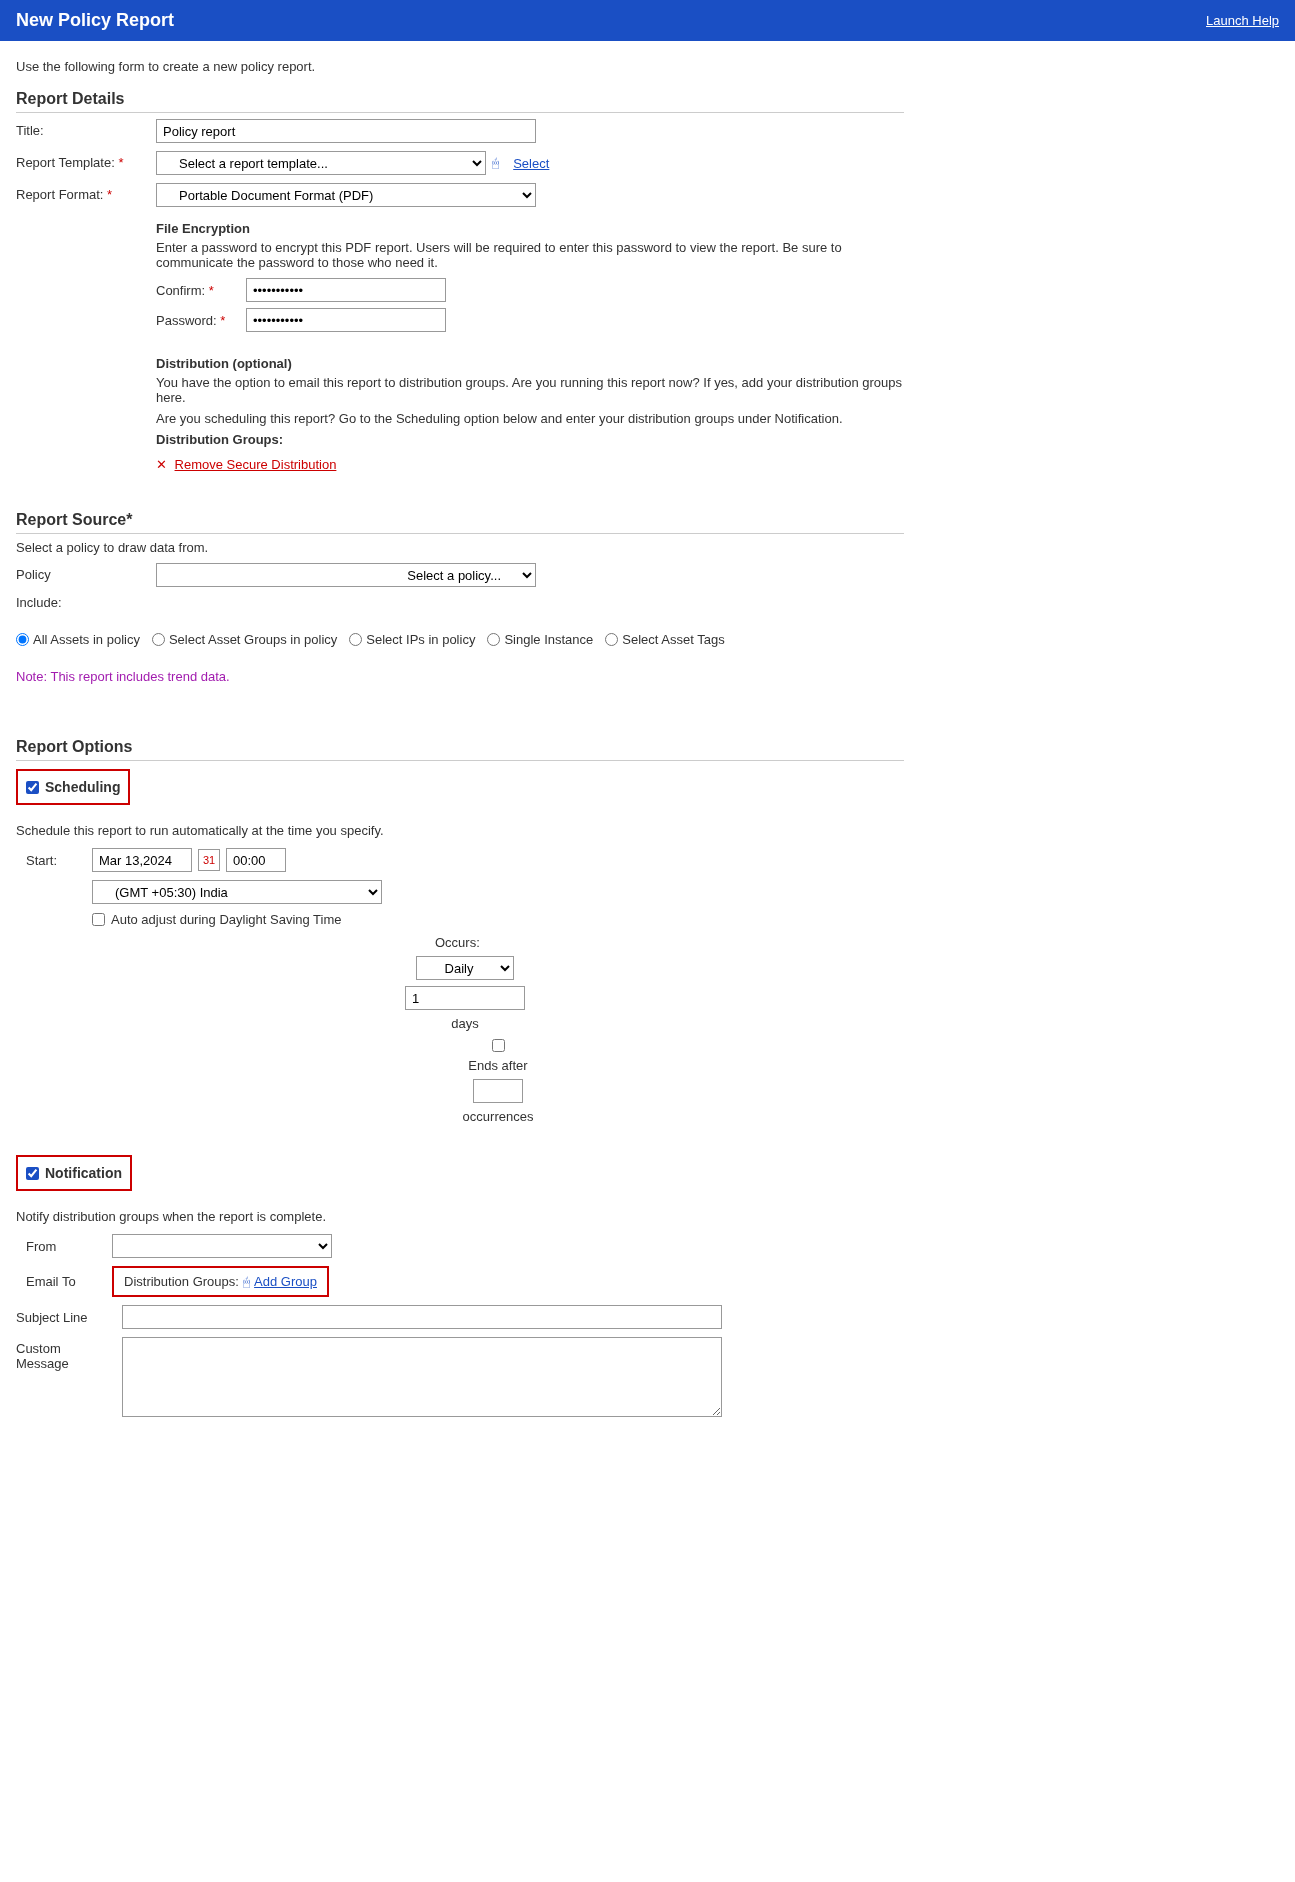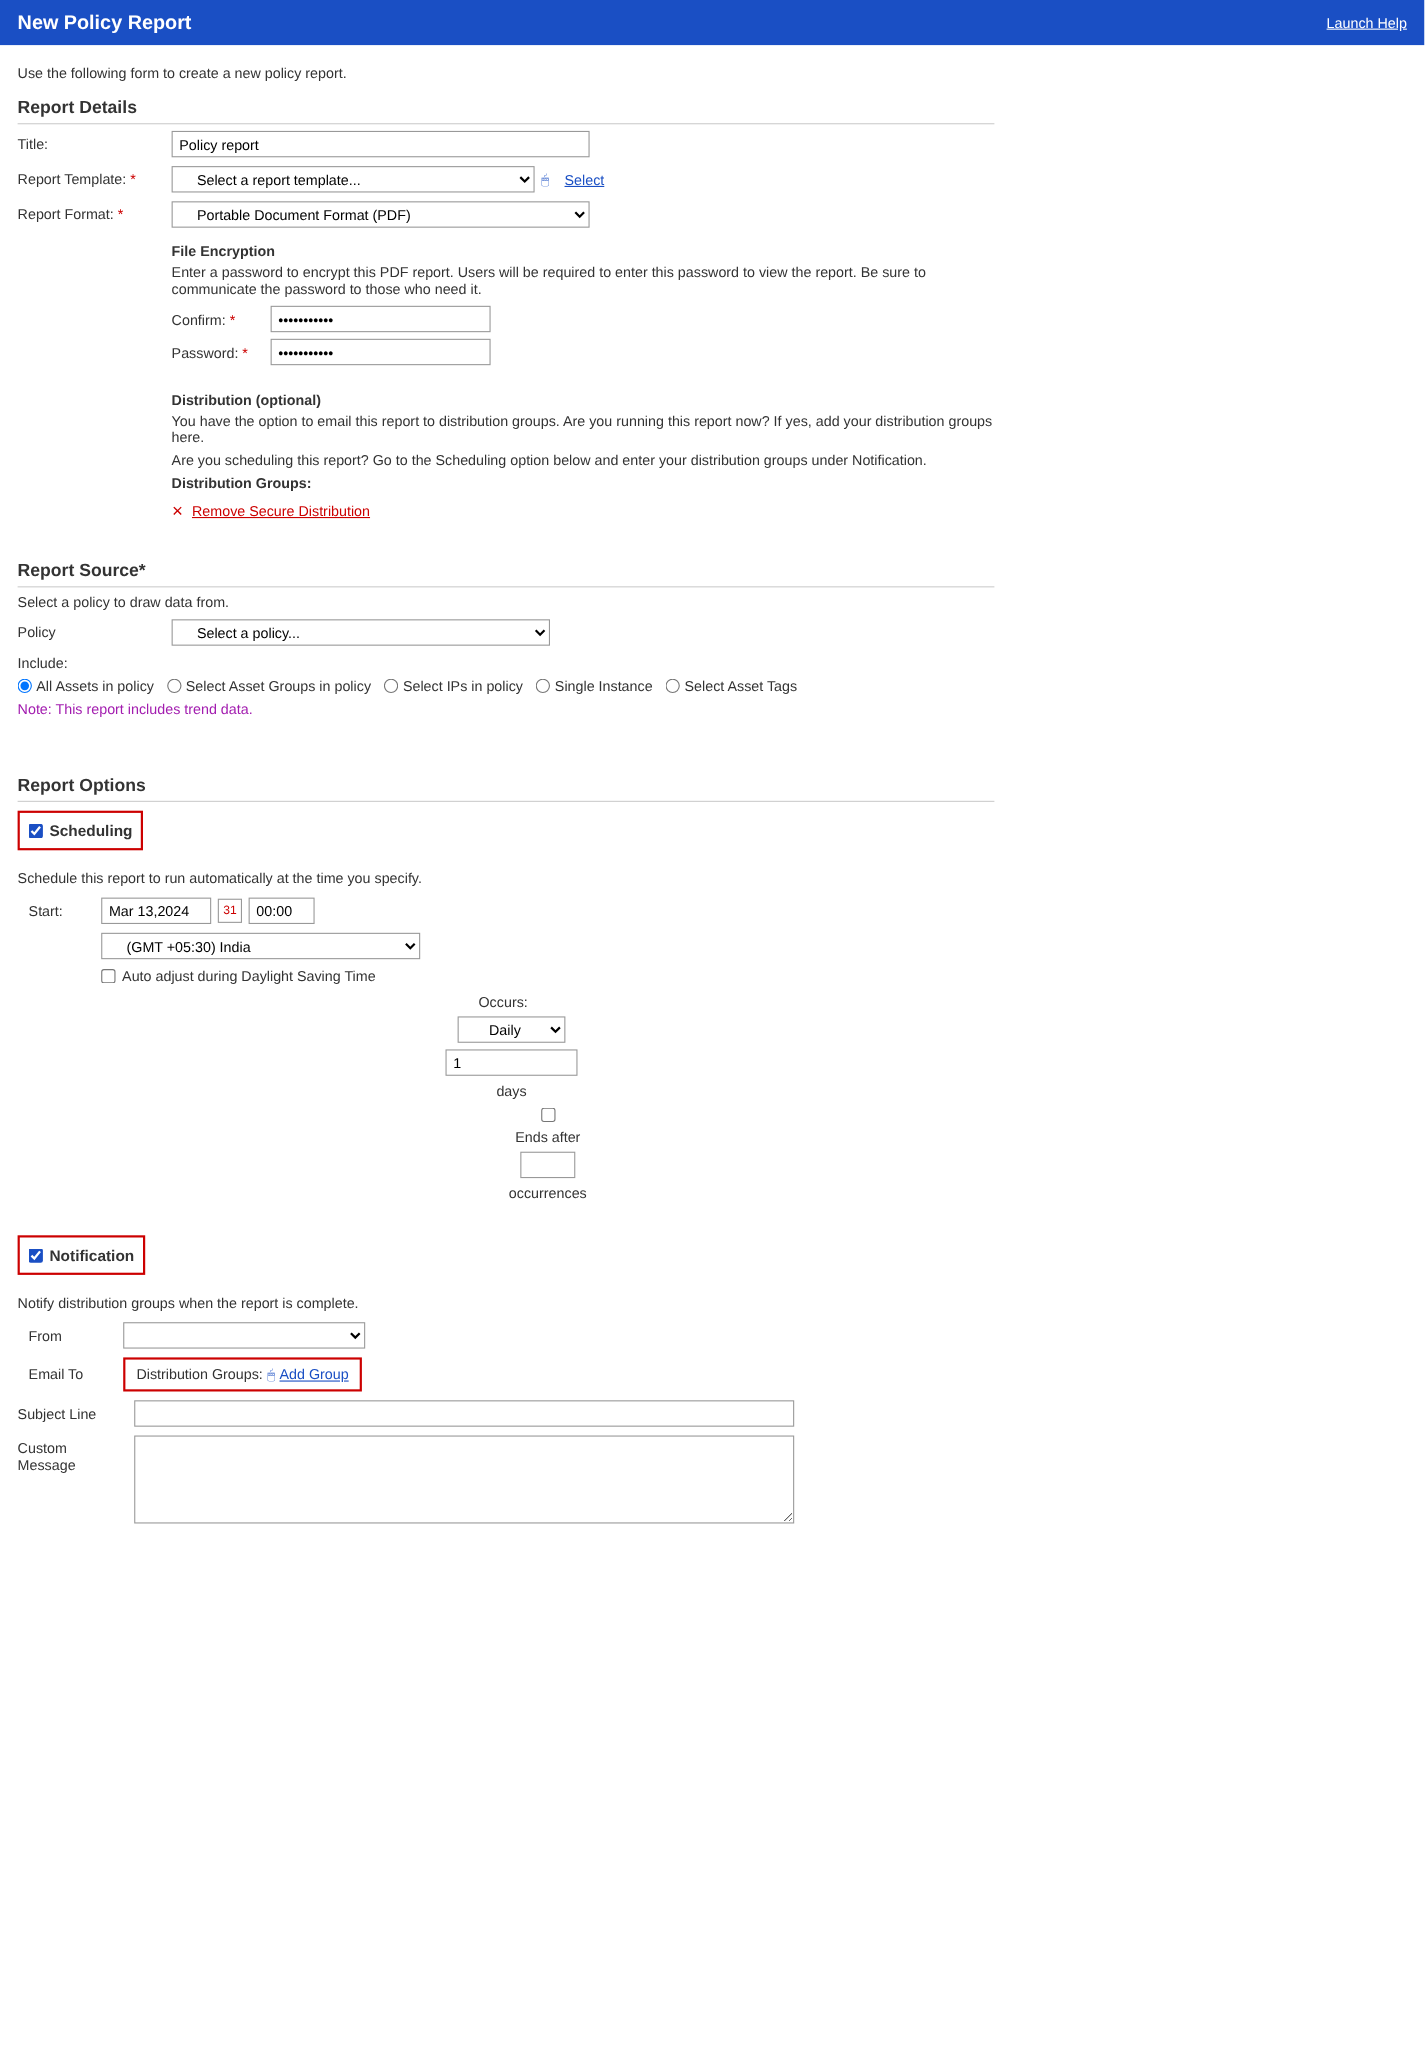--- a/index.html
+++ b/index.html
@@ -51,21 +51,21 @@
       border: 1px solid #999;
       padding: 2px 18px;
       font-size: 13px;
       height: 24px;
       background: #fff;
     }
 
     .title-input { width: 380px; }
     .template-select { width: 330px; }
     .format-select { width: 380px; }
-    .policy-select { width: 344px; }
+    .policy-select { width: 380px; text-align: right; }
     .timezone-select { width: 290px; }
     .occurs-select { width: 98px; text-align: center; }
     .from-select { width: 220px; }
 
     .select-link {
       color: #1a4fc4;
       text-decoration: underline;
       cursor: pointer;
       font-size: 13px;
       margin-left: 6px;
@@ -80,21 +80,21 @@
     .password-label { width: 90px; font-size: 13px; }
     .password-input { width: 200px; }
 
     .distribution-box { margin-top: 10px; }
     .distribution-label { font-size: 13px; font-weight: bold; margin-bottom: 4px; }
     .distribution-text { font-size: 13px; margin-bottom: 6px; }
 
     .remove-link { color: #c00; text-decoration: underline; cursor: pointer; font-size: 13px; margin-top: 24px; }
     .remove-icon { color: #c00; margin-right: 4px; }
 
-    .include-row { display: flex; align-items: center; gap: 12px; font-size: 13px; margin: 6px 0; flex-wrap: wrap; }
+    .include-row { display: flex; align-items: center; gap: 12px; font-size: 13px; margin: 22px 0; flex-wrap: wrap; }
     .include-option { display: flex; align-items: center; gap: 4px; }
     .include-option input[type="radio"] { margin: 0; }
 
     .note-text { font-size: 13px; color: #a21caf; margin-top: 4px; }
 
     .report-options-section { margin-top: 24px; }
 
     .scheduling-box {
       border: 2px solid #c00;
       padding: 8px;

